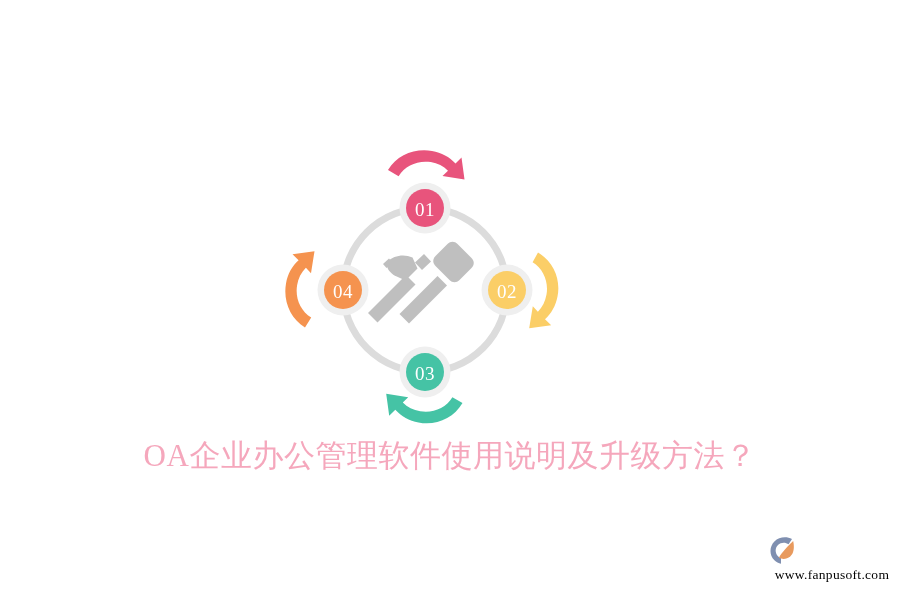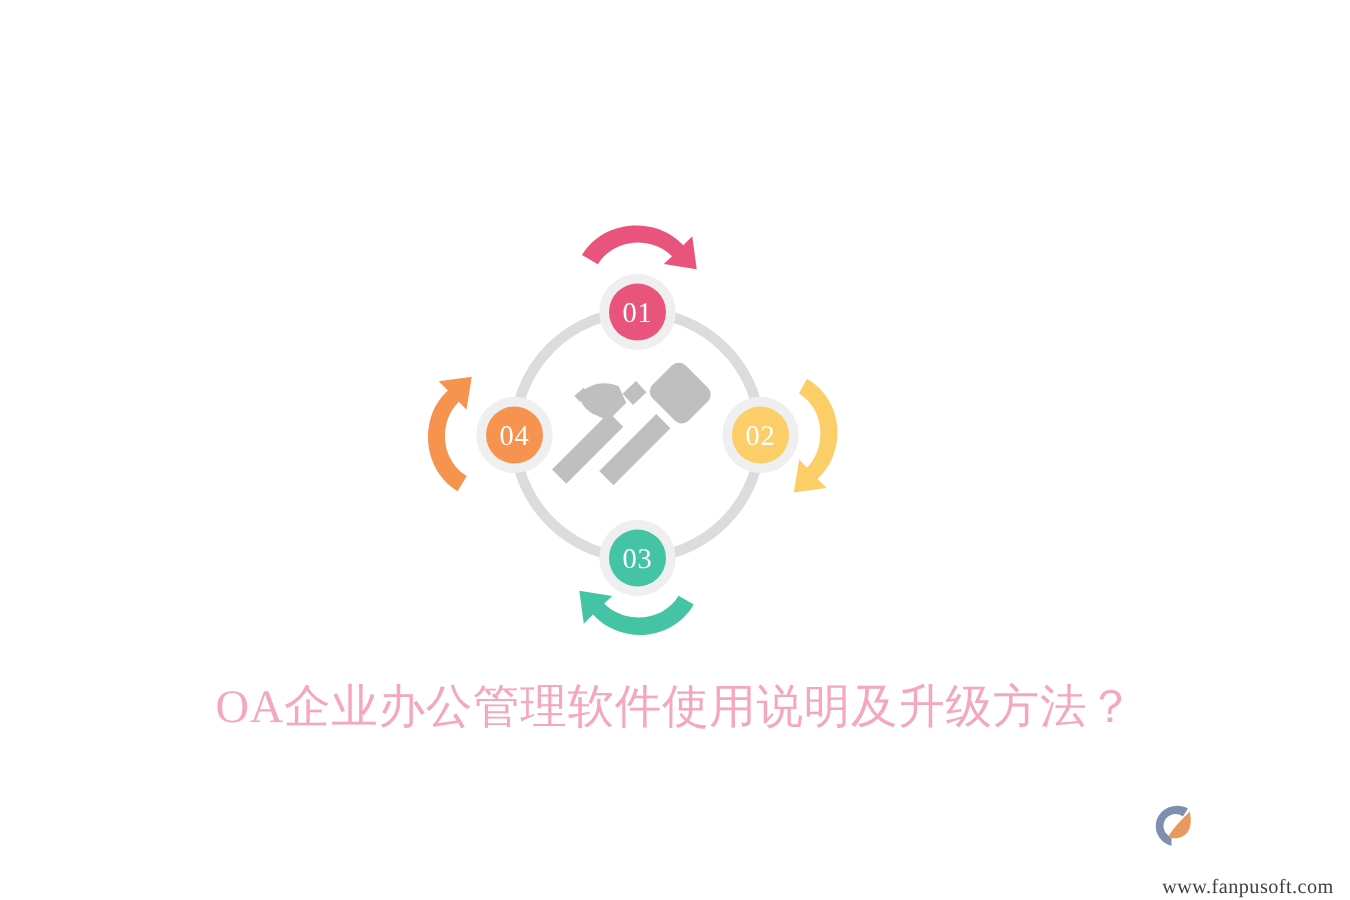--- a/index.html
+++ b/index.html
@@ -52,21 +52,20 @@
     left: 0;
     top: 434px;
     width: 900px;
     text-align: center;
     font-family: "Liberation Serif", serif;
     font-size: 31px;
     line-height: 44px;
     color: #F5A7BC;
     letter-spacing: 0.5px;
     white-space: nowrap;
-    margin-top: 15px;
   }
 
   
   .watermark {
     position: absolute;
     left: 768px;
     top: 532px;
     width: 128px;
     height: 56px;
   }
@@ -86,24 +85,24 @@
     font-weight: bold;
     color: #8896B5;
     line-height: 30px;
     margin-left: 2px;
     letter-spacing: 0px;
     white-space: nowrap;
   }
   .wm-url {
     font-family: "Liberation Serif", serif;
     font-size: 13.5px;
-    color: #404040;
+    color: #000000;
     text-align: center;
     letter-spacing: 0.3px;
-    margin-top: 17px;
+    margin-top: 1px;
     white-space: nowrap;
   }
 </style>
 </head>
 <body>
 
 <div id="canvas">
 
   <div class="diagram">
     <svg viewBox="0 0 320 320" xmlns="http://www.w3.org/2000/svg">

